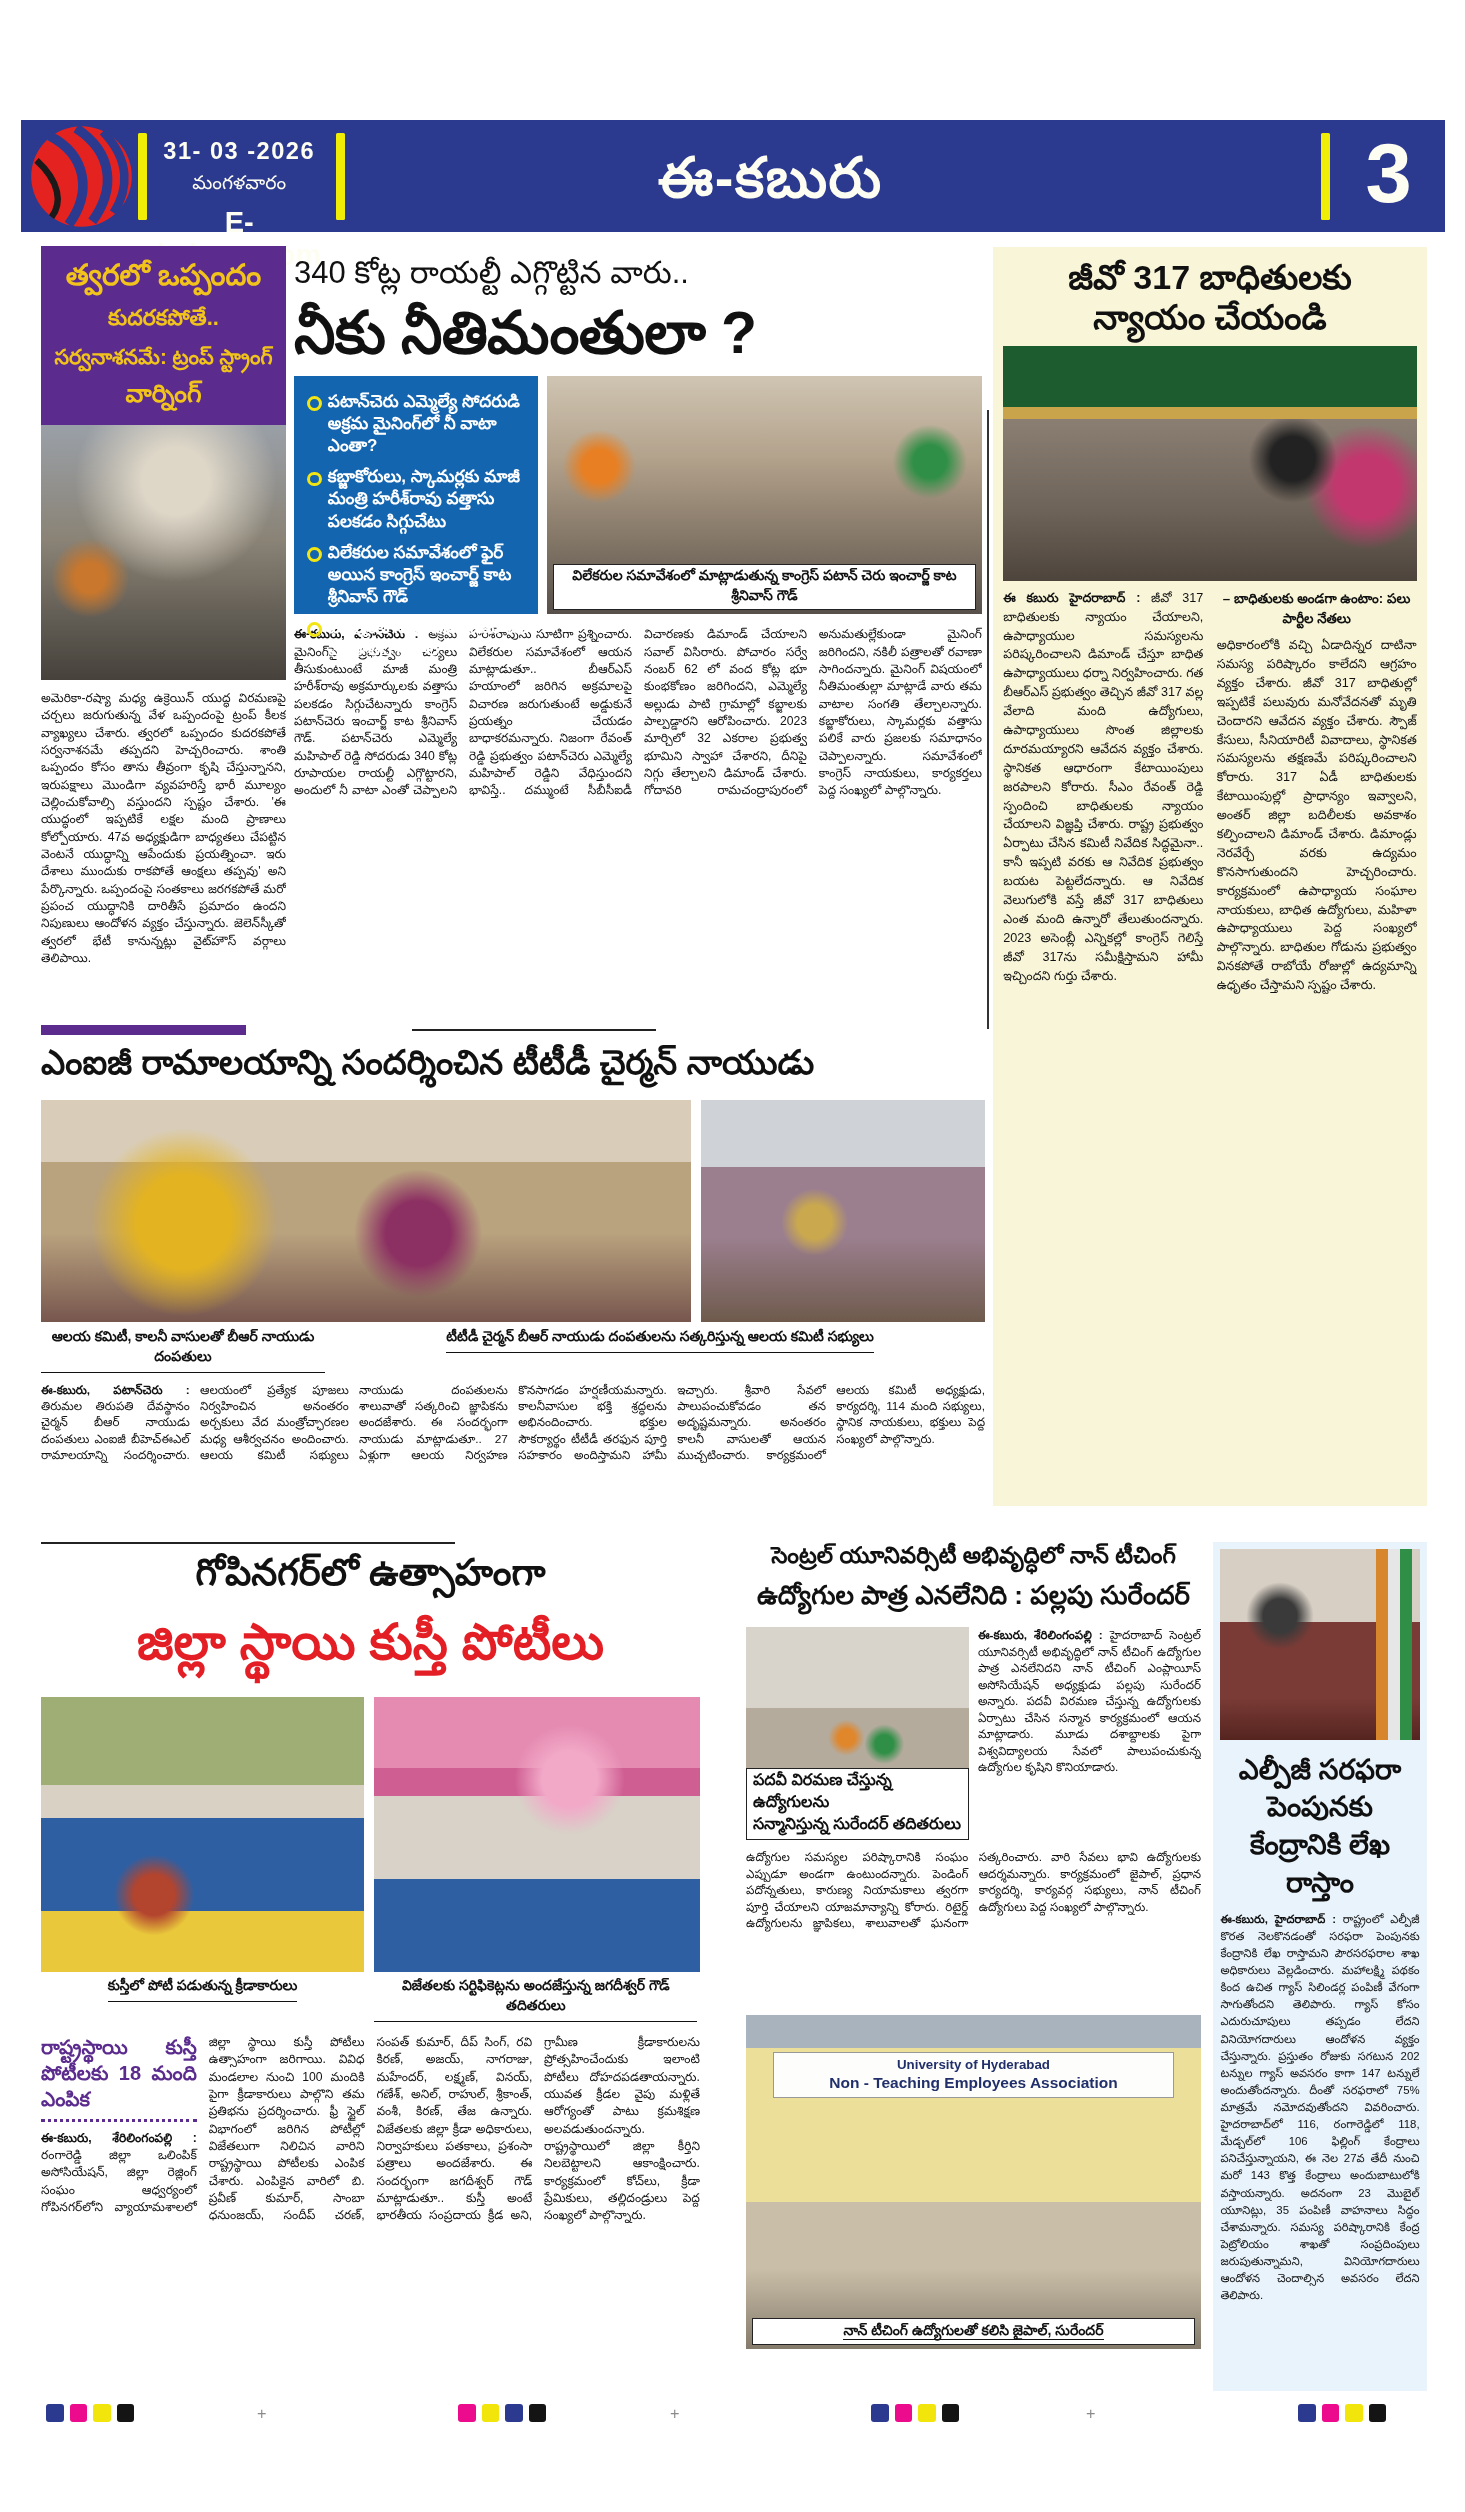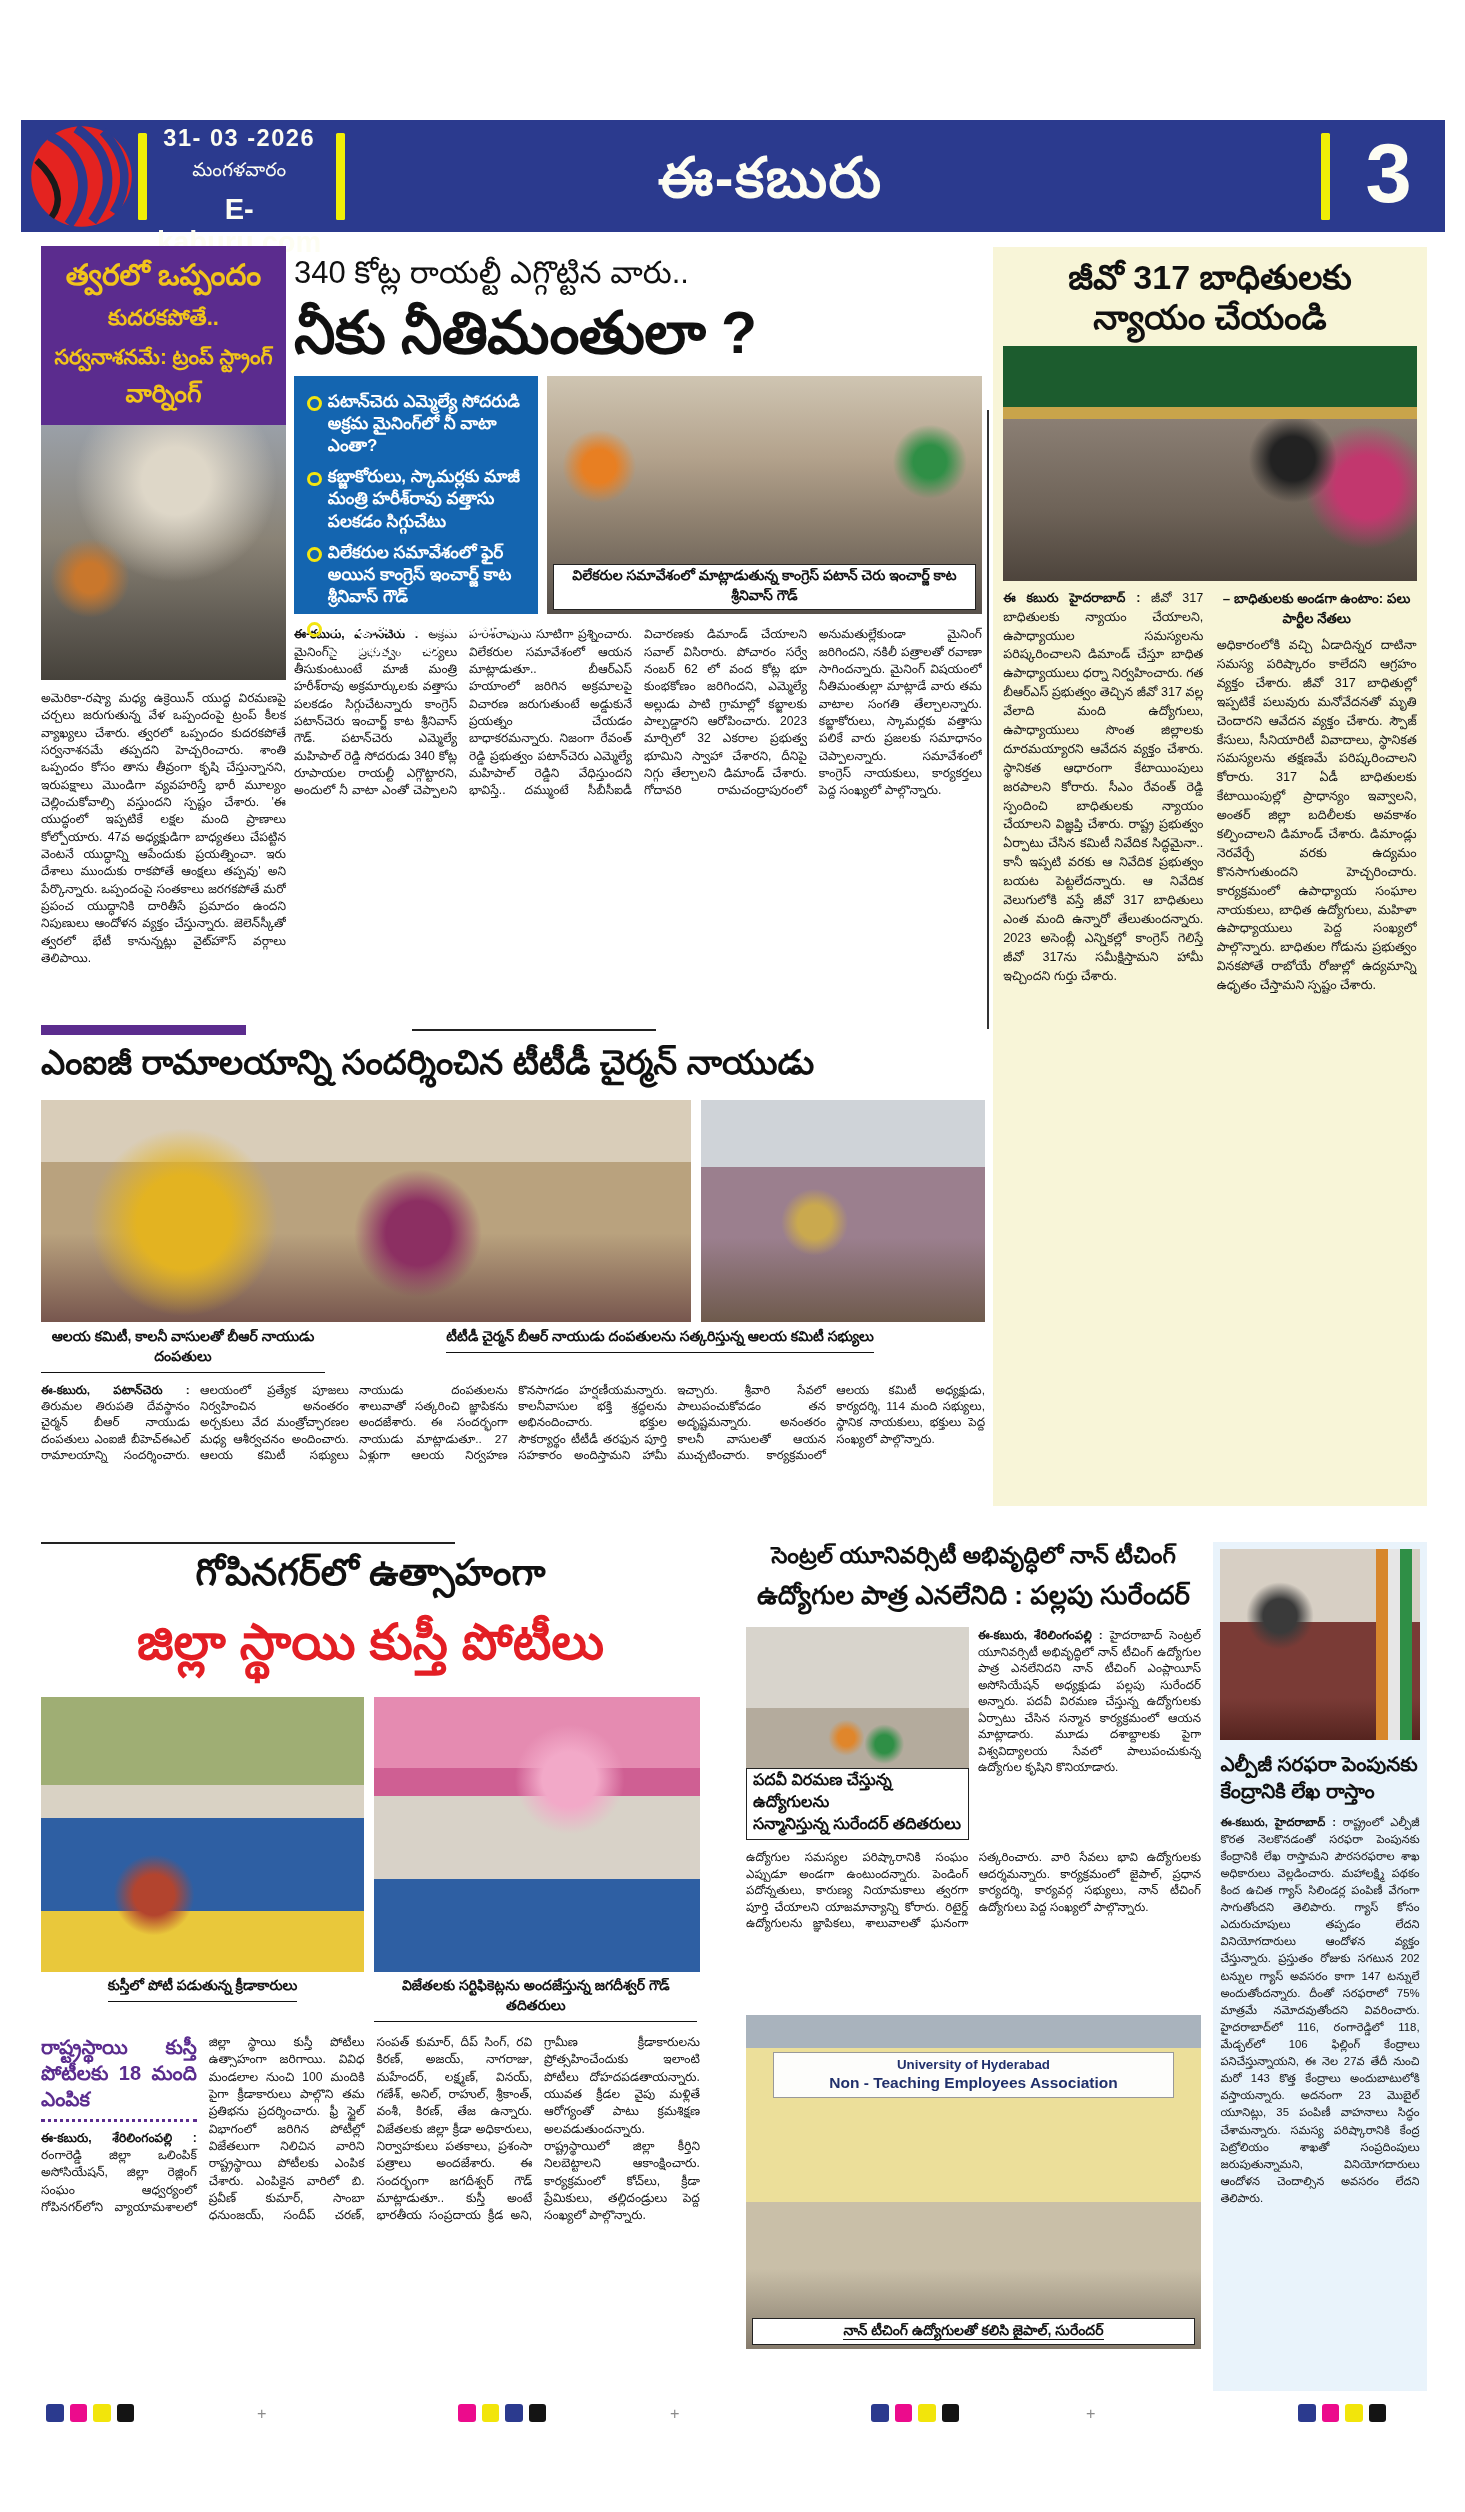--- a/index.html
+++ b/index.html
@@ -5,21 +5,21 @@
   * { margin:0; padding:0; box-sizing:border-box; }
   html,body { background:#ffffff; }
   body { font-family:"Liberation Sans", sans-serif; color:#111; }
   .page { position:relative; width:1466px; height:2512px; background:#fff; overflow:hidden; }
 
   
   .header { position:absolute; left:20.7px; top:120px; width:1424px; height:112px; background:#2b3a8e; }
   .logo { position:absolute; left:7.4px; top:3px; width:107px; height:107px; }
   .ybar { position:absolute; top:12.6px; width:9.6px; height:87px; background:#f0ee06; border-radius:1.5px; }
   .b1 { left:117px; } .b2 { left:315px; } .b3 { left:1300px; }
-  .datebox { position:absolute; left:126px; top:5px; width:185px; text-align:center; color:#fdfdf2; }
+  .datebox { position:absolute; left:126px; top:18px; width:185px; text-align:center; color:#fdfdf2; }
   .date { font-size:23.6px; font-weight:bold; letter-spacing:1.5px; }
   .weekday { font-size:19px; margin-top:7.4px; }
   .site { font-size:29px; font-weight:bold; margin-top:7.4px; }
   .masthead { position:absolute; left:528px; top:25px; width:443px; text-align:center;
               font-size:56px; font-weight:bold; color:#fdfdf2; letter-spacing:1.5px; }
   .pagenum { position:absolute; left:1320px; top:5.9px; width:96px; text-align:center;
              font-size:83px; font-weight:bold; color:#fdfdf2; }
 
   
   .photo { position:relative; overflow:hidden; }
@@ -145,21 +145,21 @@
   .uni-photo-b .pcap span { border-bottom:0.7px solid #111; padding-bottom:1.5px; }
 
   
   .lpg { position:absolute; left:1213px; top:1542px; width:214px; height:849px;
          background:#e9f3fb; padding:7.4px; }
   .lpg-photo { height:191px;
      background:
        radial-gradient(circle at 30% 35%, #3a3a3a 0 9%, rgba(0,0,0,0) 18%),
        linear-gradient(90deg, rgba(0,0,0,0) 0 78%, #d7862c 78% 84%, #e6e6e6 84% 90%, #2f8f46 90% 96%, rgba(0,0,0,0) 96%),
        linear-gradient(180deg,#d7cfc4 0 38%, #7a3b36 38% 78%, #55241f 100%); }
-  .lpg-h { text-align:left; font-weight:bold; font-size:20px; line-height:1.35; margin:10.3px 0 8.9px 0; color:#101010; }
+  .lpg-h { text-align:center; font-weight:bold; font-size:28px; line-height:1.35; margin:10.3px 0 8.9px 0; color:#101010; }
   .lpg-body { font-size:11.4px; line-height:1.5; overflow:hidden; height:569px; }
 
   
   .regs { position:absolute; left:0; top:2401px; width:1466px; height:29.5px; }
   .regset { position:absolute; top:3px; display:flex; gap:5.9px; }
   .regset i { display:block; width:17.7px; height:17.7px; border-radius:3px; }
   .r1 { left:46px; } .r2 { left:458px; } .r3 { left:871px; } .r4 { left:1298px; }
   .cC { background:#2b3a8e; } .cM { background:#ec0b8c; } .cY { background:#f2e50b; } .cK { background:#141414; }
   .plus { position:absolute; top:5.9px; width:13.3px; height:13.3px; color:#8a8a8a; font-size:16.2px; line-height:13.3px; text-align:center; }
   .p1 { left:255px; } .p2 { left:668px; } .p3 { left:1084px; }

